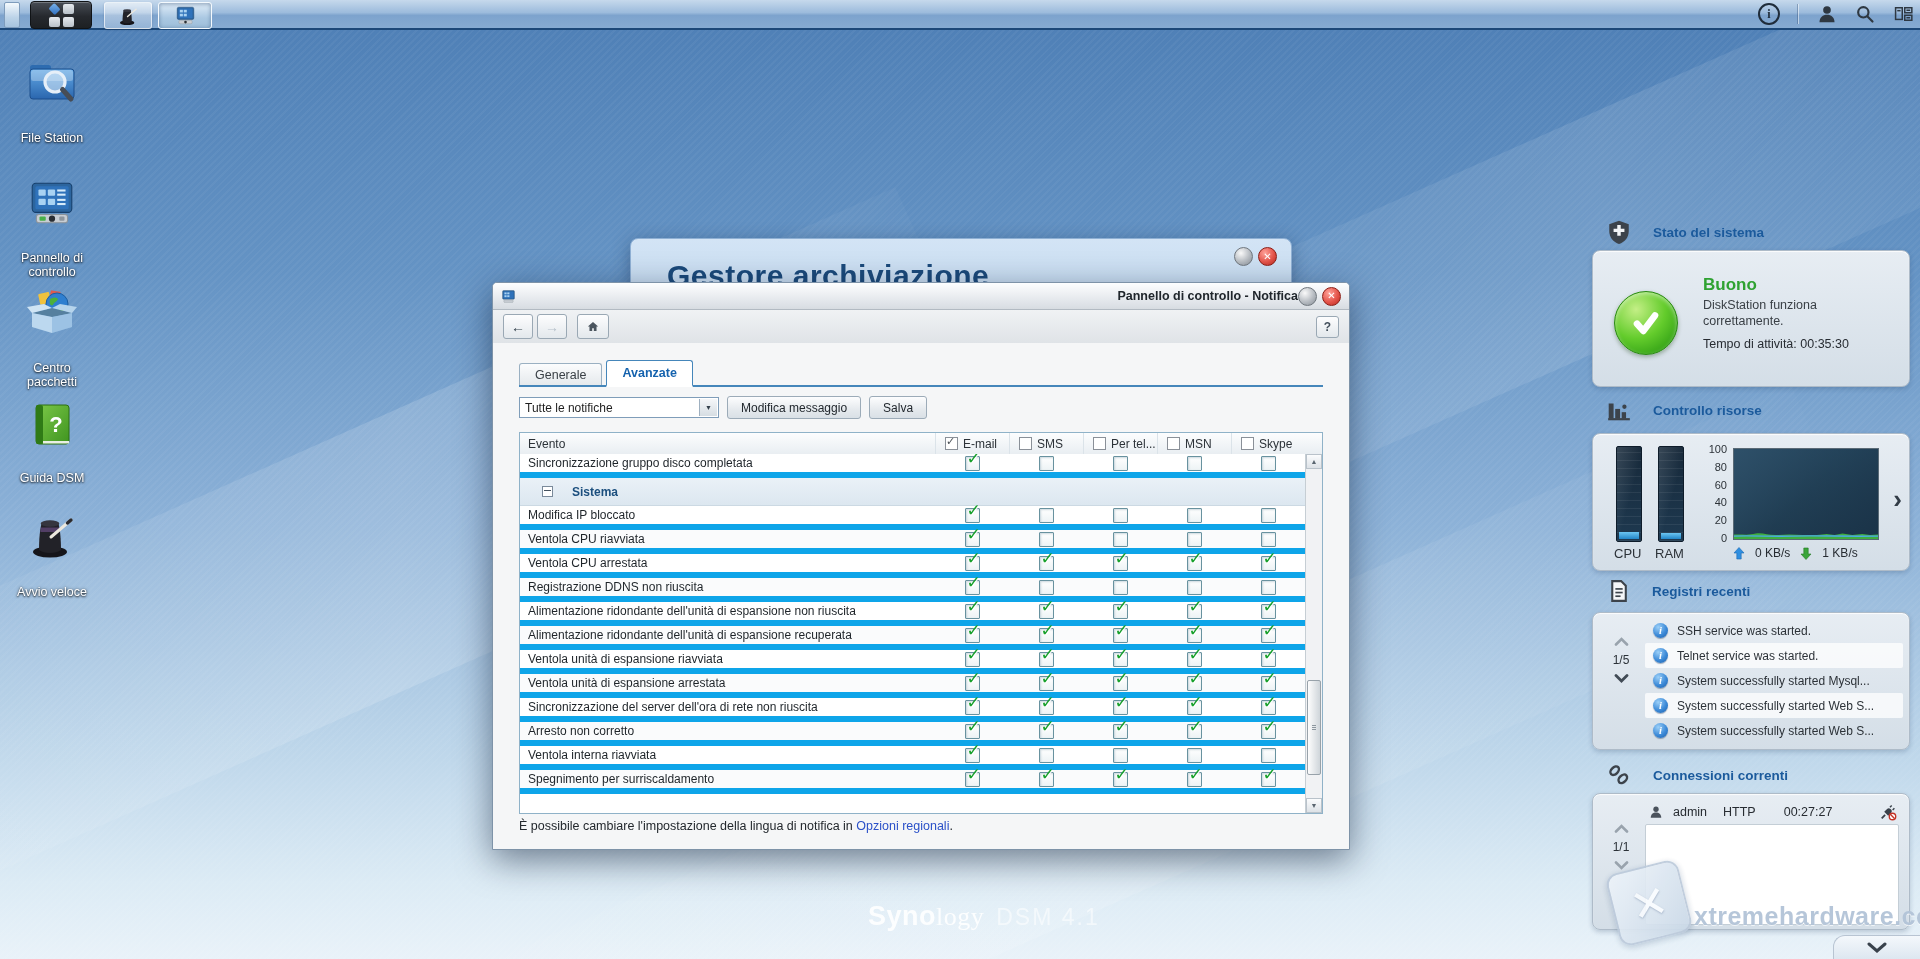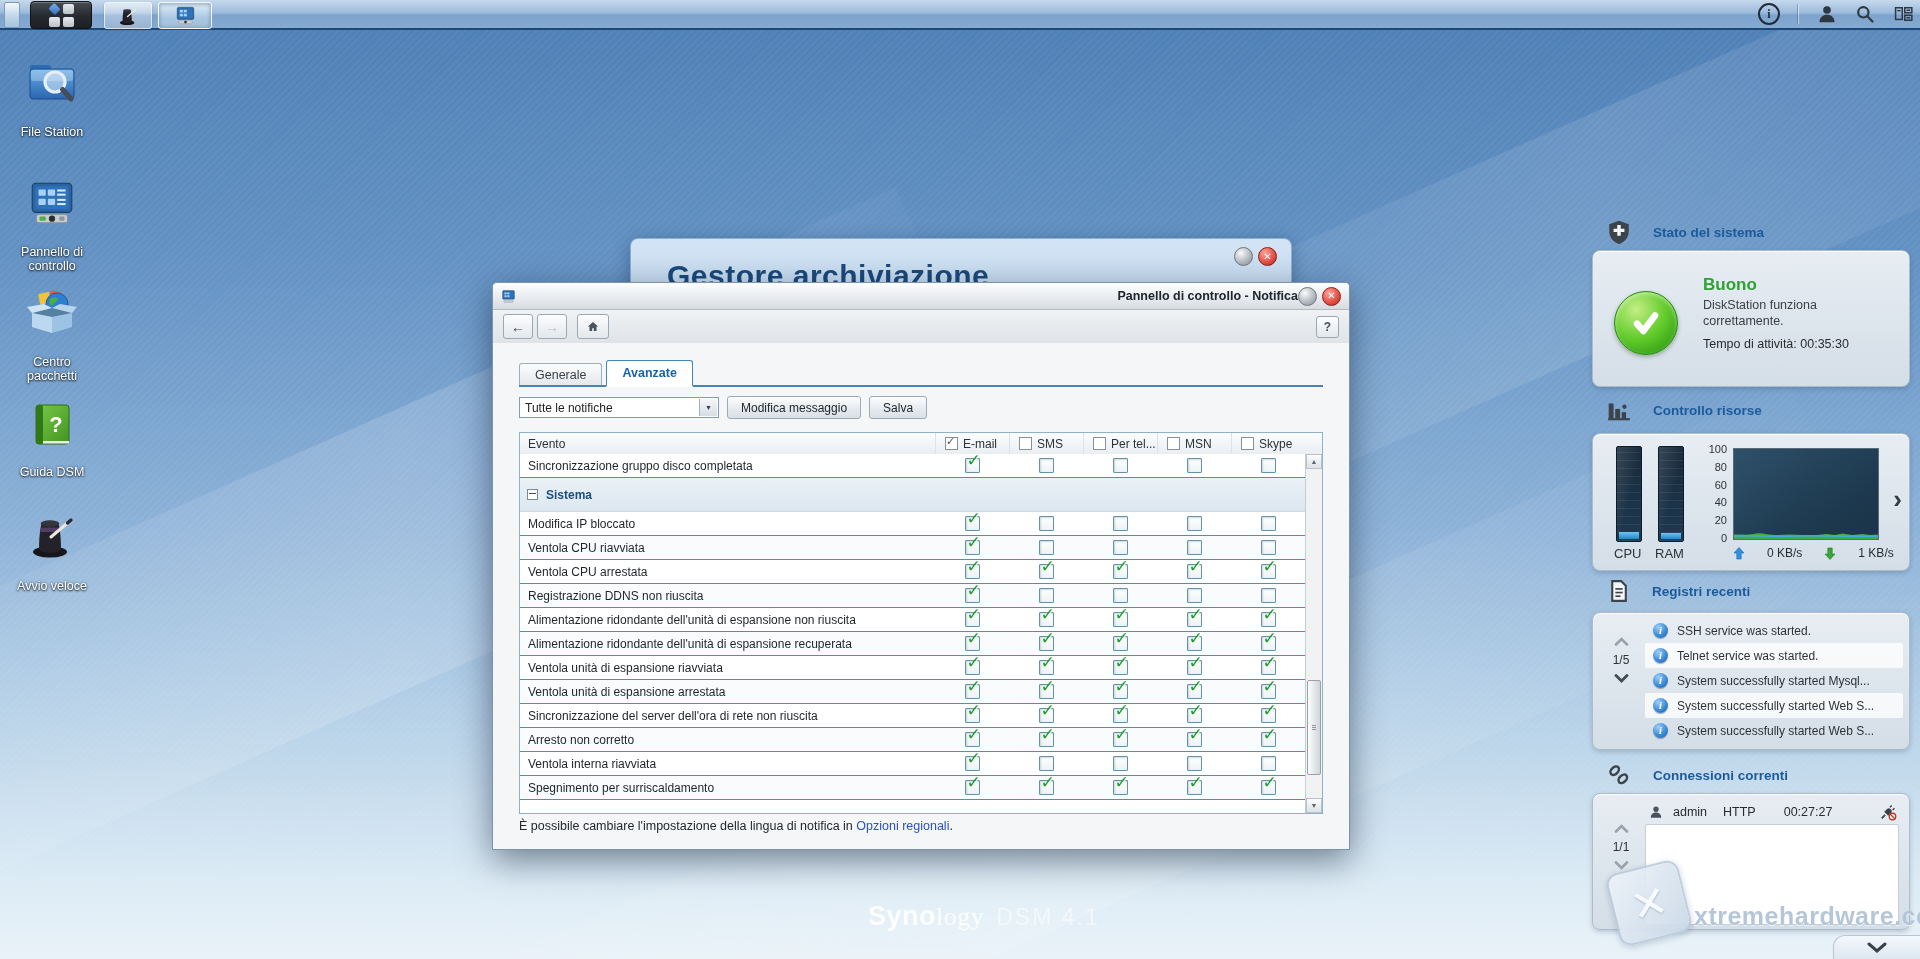--- a/index.html
+++ b/index.html
@@ -38,21 +38,21 @@
   .tb-right{position:absolute;right:6px;top:0;height:28px;display:flex;align-items:center;gap:18px;}
   .tb-sep{width:1px;height:20px;background:rgba(255,255,255,.5);box-shadow:-1px 0 0 rgba(40,70,110,.35);}
   .tb-ico{display:flex;align-items:center;justify-content:center;}
   .info-ring{width:18px;height:18px;border:2.4px solid #1f2c3a;border-radius:50%;
     display:flex;align-items:center;justify-content:center;font-weight:bold;font-size:12px;color:#1f2c3a;
     font-family:"Liberation Serif","DejaVu Serif",serif;}
 
   
   .dicon{position:absolute;left:10px;width:84px;text-align:center;cursor:default;}
   .dicon .art{height:52px;display:flex;align-items:flex-end;justify-content:center;}
-  .dicon .lab{margin-top:17px;font-size:12.5px;line-height:1.15;color:#fff;text-shadow:0 1px 2px rgba(0,0,0,.8),0 0 3px rgba(0,0,0,.5);}
+  .dicon .lab{margin-top:23px;font-size:12.5px;line-height:1.15;color:#fff;text-shadow:0 1px 2px rgba(0,0,0,.8),0 0 3px rgba(0,0,0,.5);}
 
   
   .bgwin{position:absolute;left:630px;top:238px;width:660px;height:70px;
     background:linear-gradient(180deg,#d3e4f5,#c3daf0);border:1px solid #8fb0d4;border-radius:8px 8px 0 0;
     box-shadow:0 4px 18px rgba(10,30,60,.35);}
   .bgwin .bgtitle{position:absolute;left:36px;top:20px;font-size:30px;font-weight:bold;color:#1b4a7b;letter-spacing:.5px;}
   .sphere{width:17px;height:17px;border-radius:50%;display:flex;align-items:center;justify-content:center;}
   .sphere.min{background:radial-gradient(circle at 35% 30%,#fafafa,#b7bcc2 55%,#878e96);border:1px solid #70777e;}
   .sphere.close{background:radial-gradient(circle at 35% 30%,#ffa39a,#e4544a 55%,#b9291f);border:1px solid #8e1d14;
     color:#fff;font-size:10px;font-weight:bold;line-height:1;}
@@ -93,29 +93,29 @@
     background:linear-gradient(180deg,#fdfdfe,#e3e8ec 65%,#d9e0e6);display:flex;align-items:center;}
   .tbl{margin-top:13px;height:382px;border:1px solid #8fb2c8;background:#fff;position:relative;box-sizing:border-box;}
   .tbl-head{height:21px;display:flex;align-items:center;background:linear-gradient(180deg,#fcfdfe,#e9eef2);
     border-bottom:1px solid #aebfcc;padding-right:17px;}
   .head-event{flex:1;font-size:12px;color:#2c3238;padding-left:8px;}
   .head-ch{width:74px;display:flex;align-items:center;gap:5px;font-size:12px;color:#2c3238;
     border-left:1px solid #dbe3e9;height:100%;box-sizing:border-box;padding-left:9px;}
   .hcbx{width:11px;height:11px;border:1px solid #8a9098;background:#fff;position:relative;flex:none;}
   .hcbx.on::after{content:"✓";position:absolute;left:0px;top:-3px;font-size:11px;font-weight:bold;color:#4a5056;}
   .tbl-body{position:absolute;top:21px;left:0;right:17px;bottom:0;overflow:hidden;}
-  .trow{height:24px;display:flex;align-items:center;border-bottom:1px solid #0ea5e9;background:#fff;box-sizing:border-box;}
+  .trow{height:24px;display:flex;align-items:center;border-bottom:6px solid #0ea5e9;background:#fff;box-sizing:border-box;}
   .trow:nth-child(even){background:#fafbfc;}
   .trow .lbl{flex:1;font-size:12px;color:#1e2429;padding-left:8px;white-space:nowrap;overflow:hidden;}
   .chcell{width:74px;display:flex;justify-content:center;flex:none;}
   .cbx{position:relative;width:13px;height:13px;border:1px solid #68929f;border-radius:1px;
     background:linear-gradient(180deg,#fff,#edf3f5);box-shadow:inset 1px 1px 2px rgba(90,130,150,.3);}
   .cbx.on::after{content:"✓";position:absolute;left:1px;top:-7px;font-size:17px;line-height:17px;font-weight:bold;
     color:#17a02b;text-shadow:1px 1px 0 rgba(255,255,255,.85);}
-  .grouprow{height:34px;display:flex;align-items:center;gap:8px;padding-left:7px;box-sizing:border-box;
+  .grouprow{height:28px;display:flex;align-items:center;gap:19px;padding-left:22px;box-sizing:border-box;
     background:linear-gradient(180deg,#eaf1f7,#dce7f0);border-bottom:1px solid #ccd9e3;
     font-size:12px;font-weight:bold;color:#1c4f7e;}
   .collapser{width:9px;height:9px;border:1px solid #7a8a9a;background:#fff;position:relative;flex:none;}
   .collapser::after{content:"";position:absolute;left:1px;right:1px;top:3px;height:1px;background:#45525e;}
   .vscroll{position:absolute;top:21px;right:0;bottom:0;width:17px;background:#f1f2f4;border-left:1px solid #c6ced4;box-sizing:border-box;}
   .sb-btn{position:absolute;left:0;right:0;height:15px;display:flex;align-items:center;justify-content:center;
     font-size:7px;color:#5a6670;background:linear-gradient(180deg,#fbfcfd,#dde2e7);border:1px solid #b9c2ca;box-sizing:border-box;}
   .sb-btn.up{top:0;} .sb-btn.down{bottom:0;}
   .sb-thumb{position:absolute;left:1px;right:1px;top:63%;height:26%;border:1px solid #98a2aa;border-radius:2px;
     background:linear-gradient(90deg,#fdfdfd,#cfd5da);}
@@ -140,21 +140,21 @@
   .gauge{position:absolute;width:24px;height:94px;border:1px solid #0e1c2a;border-radius:2px;
     background:repeating-linear-gradient(0deg,rgba(255,255,255,.07) 0 1px,rgba(0,0,0,0) 1px 8px),
                linear-gradient(105deg,rgba(255,255,255,.14),rgba(255,255,255,0) 55%),
                linear-gradient(180deg,#17293a,#1e3950);}
   .gauge .gfill{position:absolute;left:2px;right:2px;bottom:2px;background:linear-gradient(180deg,#6cc6f2,#2286c8);}
   .glabel{position:absolute;top:112px;font-size:13px;color:#2c3238;}
   .ticks{position:absolute;left:102px;top:9px;width:32px;height:101px;display:flex;flex-direction:column;
     justify-content:space-between;align-items:flex-end;font-size:11px;color:#2c3238;}
   .netchart{position:absolute;left:140px;top:14px;width:146px;height:92px;border:1px solid #5a6a76;box-sizing:border-box;
     background:linear-gradient(135deg,#2e5069 0%,#22405699 50%,#1a3348 100%),linear-gradient(180deg,#24455d,#1b3549);}
-  .kbrow{position:absolute;left:140px;top:112px;display:flex;align-items:center;gap:22px;font-size:12px;color:#272c32;}
+  .kbrow{position:absolute;left:140px;top:112px;display:flex;align-items:center;gap:10px;font-size:12px;color:#272c32;}
   .res-chevron{position:absolute;right:7px;top:50%;transform:translateY(-58%);font-size:26px;font-weight:bold;color:#323c46;}
   .pager{position:absolute;left:10px;top:24px;width:36px;display:flex;flex-direction:column;align-items:center;gap:7px;}
   .pager .pnum{font-size:12px;color:#2c3238;}
   .loglist{position:absolute;left:52px;top:5px;right:6px;}
   .logrow{height:25px;display:flex;align-items:center;gap:9px;padding-left:8px;font-size:12px;color:#2c3238;border-radius:2px;}
   .logrow.alt{background:rgba(255,255,255,.75);}
   .info-dot{width:15px;height:15px;border-radius:50%;flex:none;display:flex;align-items:center;justify-content:center;
     background:radial-gradient(circle at 35% 28%,#9cd0f8,#3c8ad8 55%,#1c5ea8);color:#fff;font-size:10.5px;font-weight:bold;
     font-style:italic;font-family:"Liberation Serif","DejaVu Serif",serif;box-shadow:0 1px 1px rgba(20,50,90,.4);}
   .logtxt{white-space:nowrap;overflow:hidden;}

